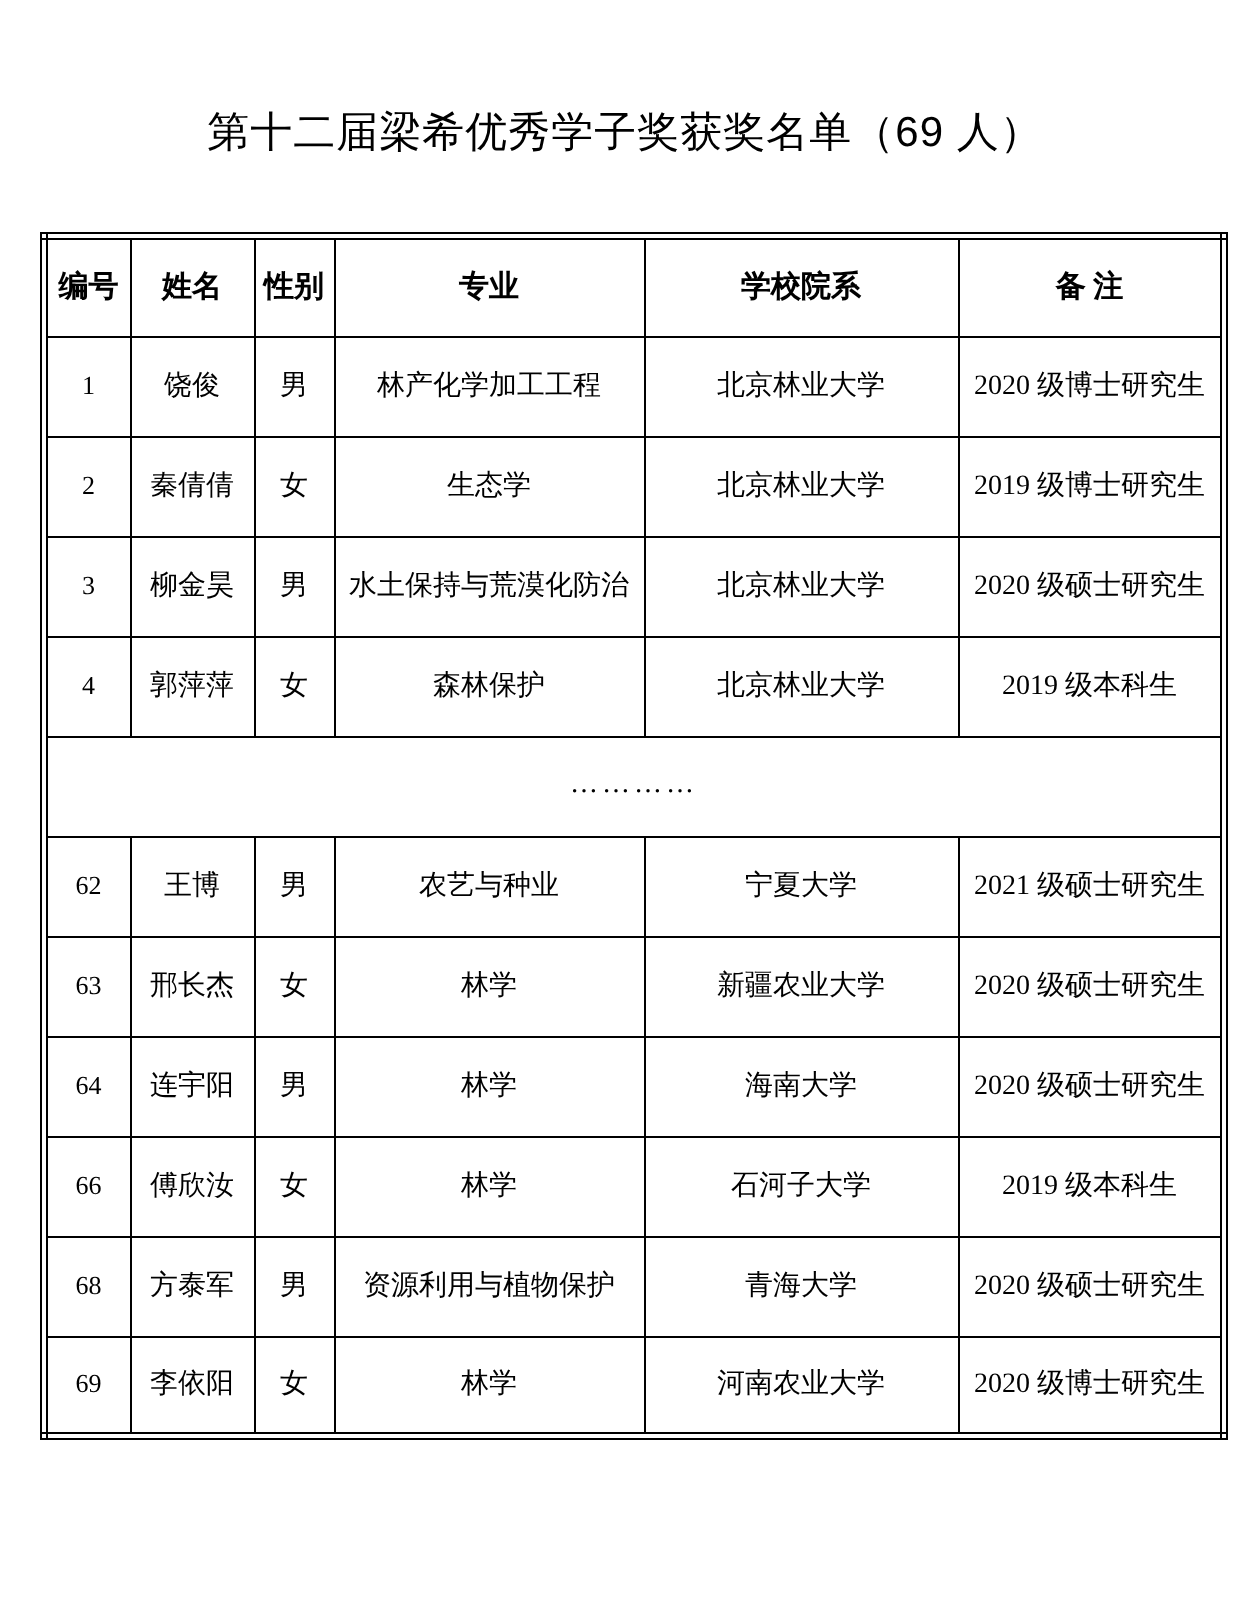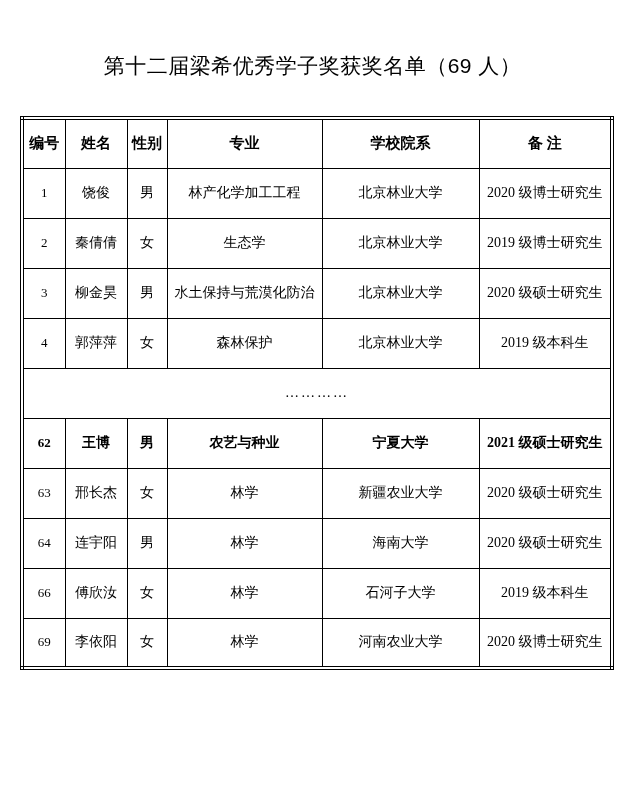--- a/index.html
+++ b/index.html
@@ -49,21 +49,21 @@
     overflow: hidden;
   }
   .award-table th {
     font-weight: 700;
     font-size: 15px;
   }
   .award-table td.num-cell {
     font-size: 13px;
   }
   .award-table tr.bold-row td {
-    font-weight: 700;
+    font-weight: 400;
     text-align: center;
   }
   .award-table td.ellipsis-cell {
     font-size: 14px;
     letter-spacing: 2px;
     border-left: none;
     border-right: none;
   }
   col.c-no     { width: 43px; }
   col.c-name   { width: 62px; }
@@ -160,20 +160,28 @@
       </tr>
       <tr>
         <td class="num-cell">66</td>
         <td>傅欣汝</td>
         <td>女</td>
         <td>林学</td>
         <td>石河子大学</td>
         <td>2019 级本科生</td>
       </tr>
       <tr>
+        <td class="num-cell">68</td>
+        <td>方泰军</td>
+        <td>男</td>
+        <td>资源利用与植物保护</td>
+        <td>青海大学</td>
+        <td>2020 级硕士研究生</td>
+      </tr>
+      <tr>
         <td class="num-cell">69</td>
         <td>李依阳</td>
         <td>女</td>
         <td>林学</td>
         <td>河南农业大学</td>
         <td>2020 级博士研究生</td>
       </tr>
     </tbody>
   </table>
 

